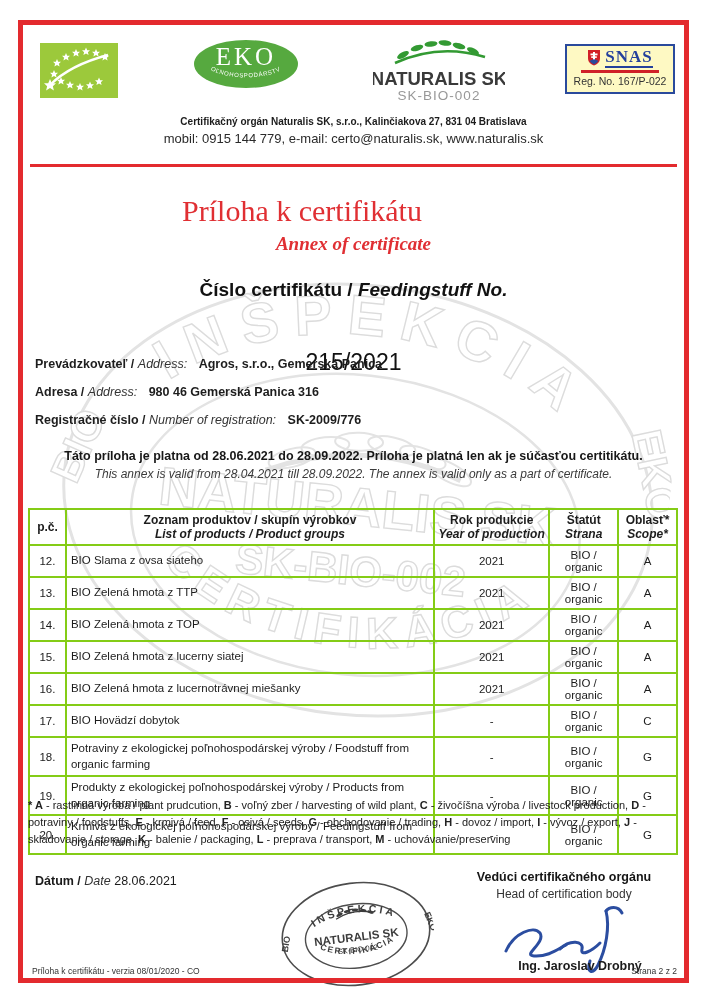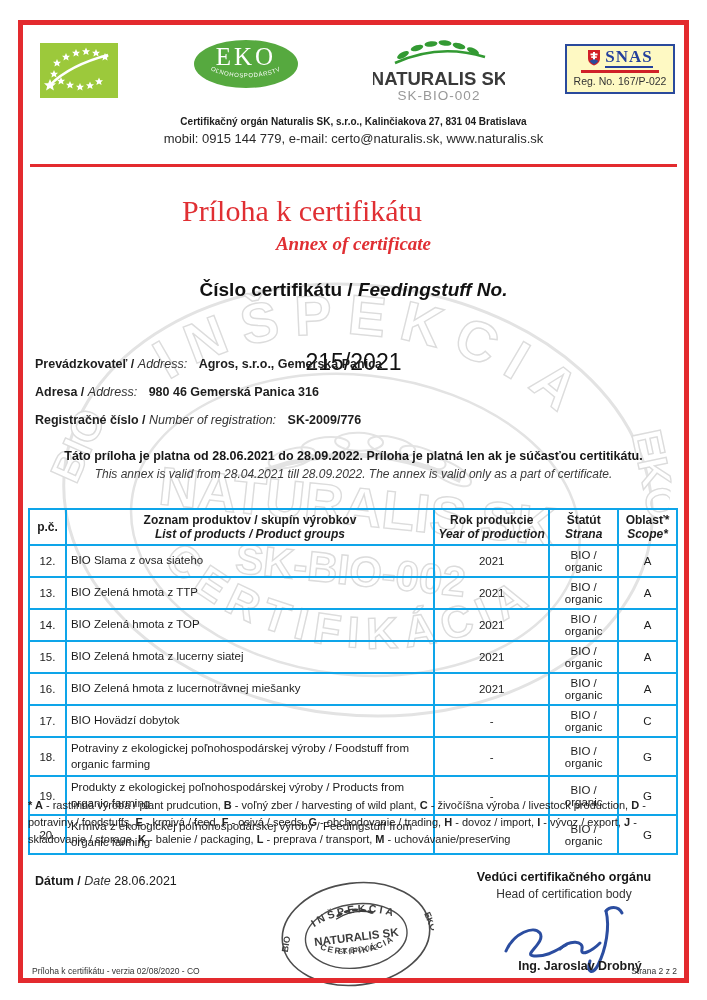--- a/index.html
+++ b/index.html
@@ -46,21 +46,21 @@
   .info .val { font-weight:bold; margin-left:8px; }
   .info.r1 { top:357px; } .info.r2 { top:385px; } .info.r3 { top:413px; }
 
   .validity { position:absolute; left:0; top:449px; width:707px; text-align:center;
               font-size:12.5px; font-weight:bold; color:#171717; }
   .validity-en { position:absolute; left:0; top:467px; width:707px; text-align:center;
                  font-size:12px; font-style:italic; color:#3a3a3a; }
 
   table.products { position:absolute; left:28px; top:508px; width:650px;
                    border-collapse:collapse; table-layout:fixed; font-size:11.5px; color:#1c1c1c; }
-  table.products th, table.products td { border:2px solid #0ea5e9; background:transparent; }
+  table.products th, table.products td { border:2px solid #84cc16; background:transparent; }
   table.products th { font-size:12px; padding:3px 2px; }
   table.products th .h1 { font-weight:bold; }
   table.products th .h2 { font-weight:bold; font-style:italic; }
   table.products td { padding:3px 4px; height:24px; }
   td.c-no, td.c-year, td.c-status, td.c-scope { text-align:center; }
   td.c-product { text-align:left; line-height:1.35; }
   col.w-no{width:5.7%} col.w-prod{width:56.8%} col.w-year{width:17.8%} col.w-status{width:10.6%} col.w-scope{width:9.1%}
 
   .footnote { position:absolute; left:28px; top:797px; width:652px; font-size:11px;
               line-height:1.55; color:#222; }
@@ -362,16 +362,16 @@
             <path d="M 8,48 C 16,30 36,22 42,30 C 48,40 24,52 36,53 C 50,54 60,46 68,42"></path>
             <path d="M 62,46 C 72,36 86,38 84,46 C 82,54 94,48 102,40"></path>
             <path d="M 108,8 C 112,24 108,46 100,62 C 95,72 88,70 92,58"></path>
             <path d="M 108,8 C 111,4 120,2 124,10"></path>
           </g>
         </svg>
         <div class="signer">Ing. Jaroslav Drobný</div>
       </div>
     </div>
 
-    <div class="footer-l">Príloha k certifikátu - verzia 02/08/2020 - CO</div>
+    <div class="footer-l">Príloha k certifikátu - verzia 08/01/2020 - CO</div>
     <div class="footer-r">Strana 2 z 2</div>
   </div>
 </div>
 
 </body></html>

